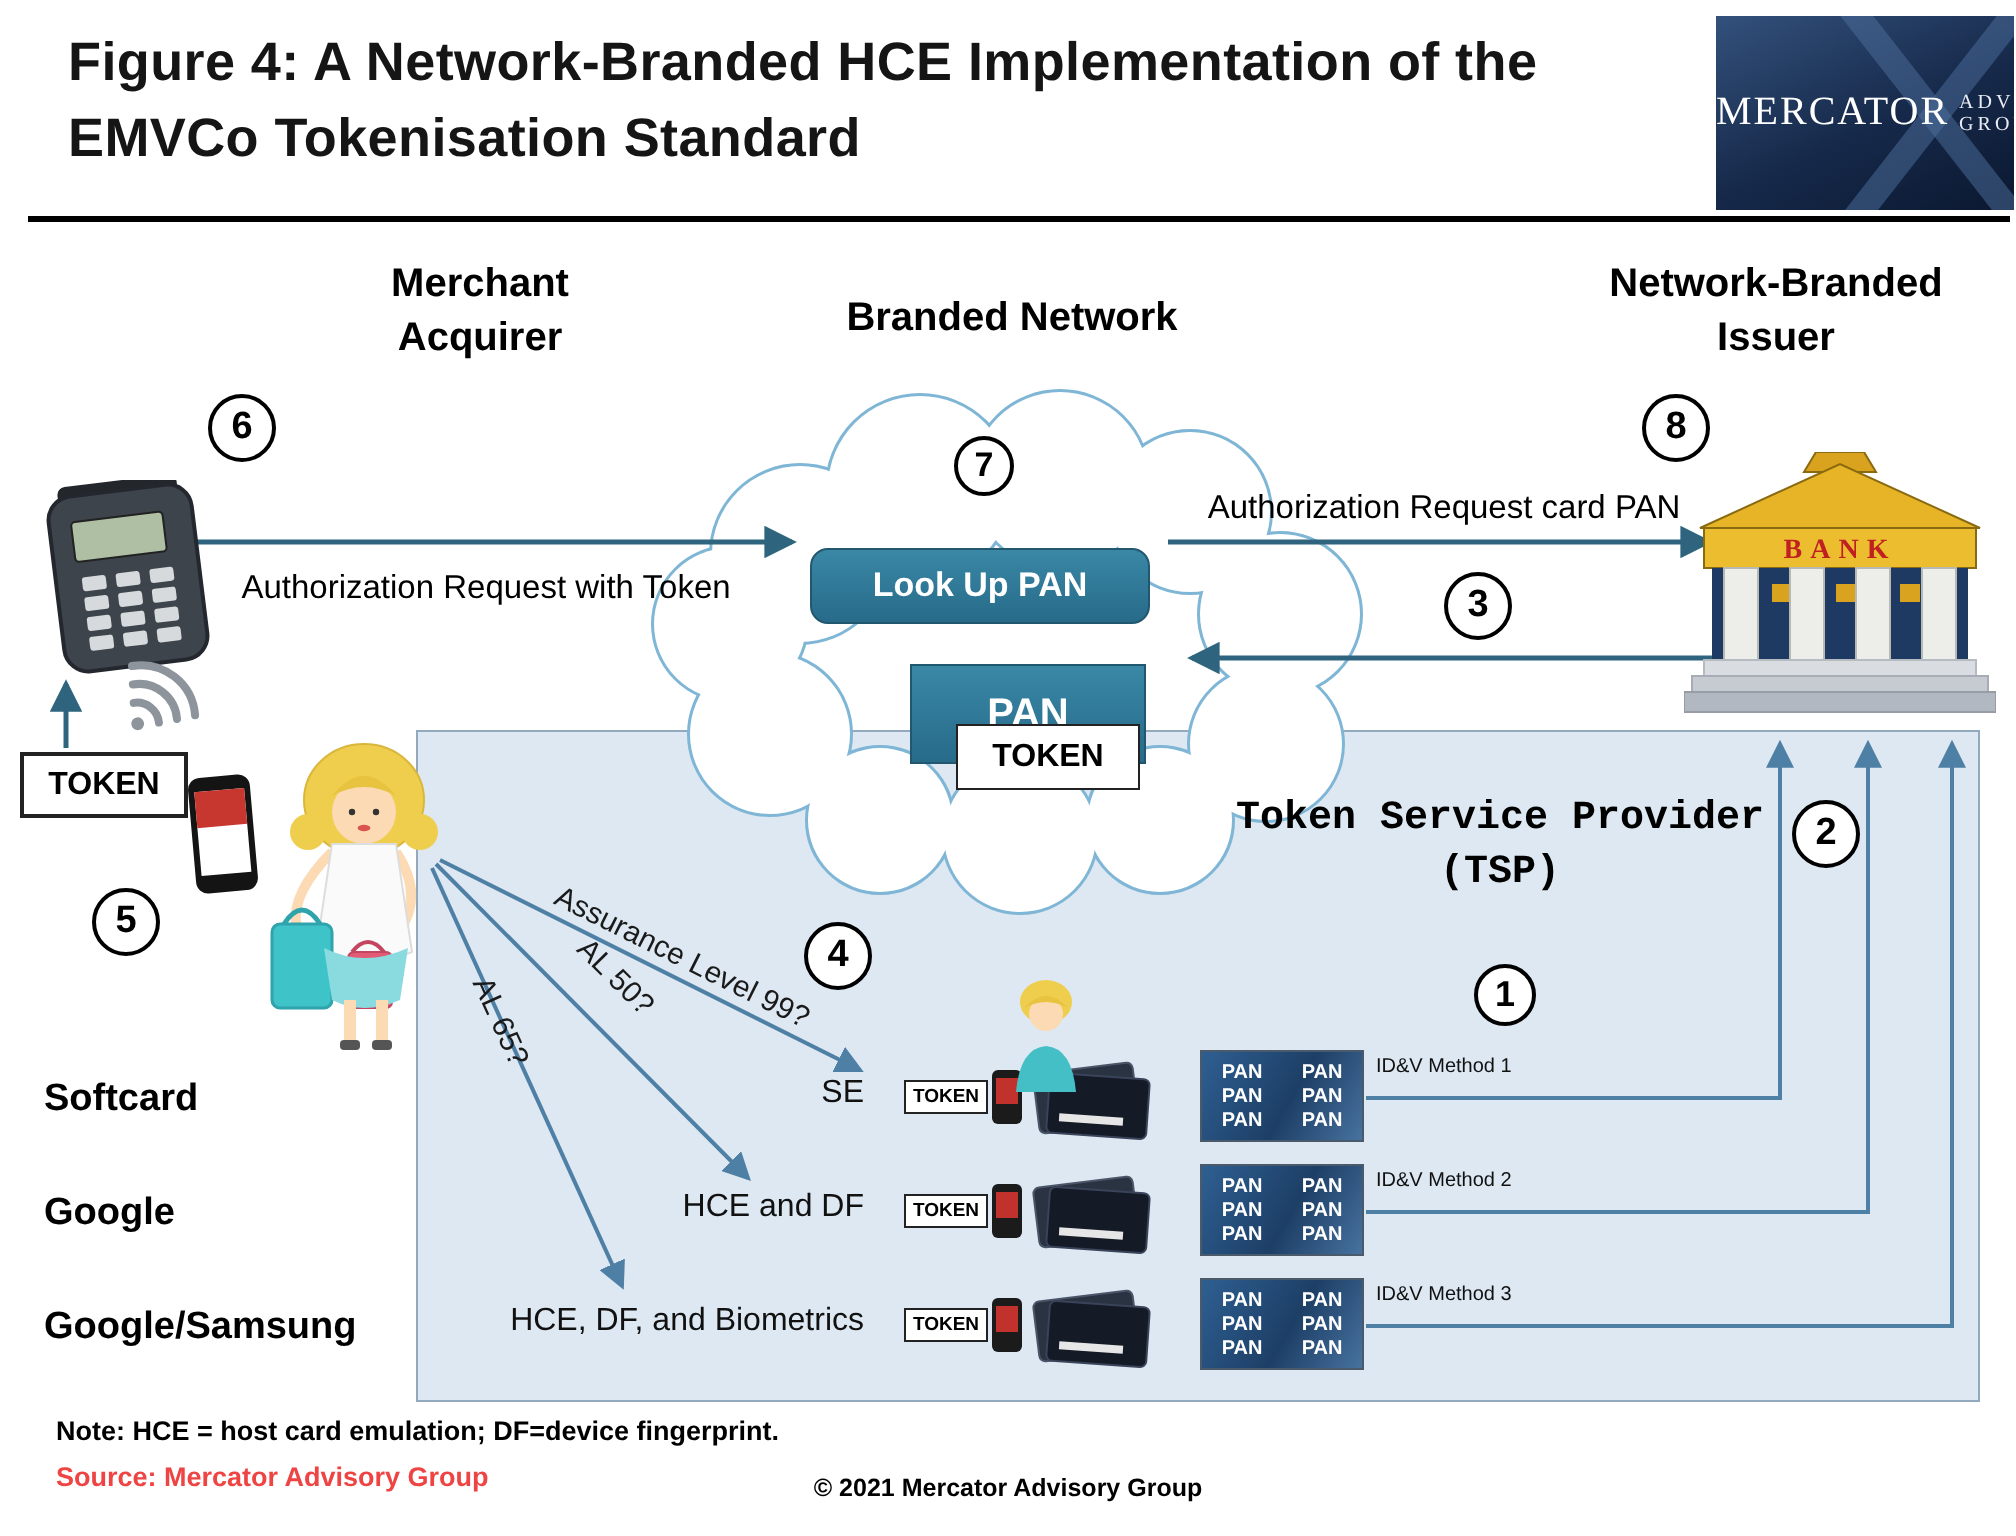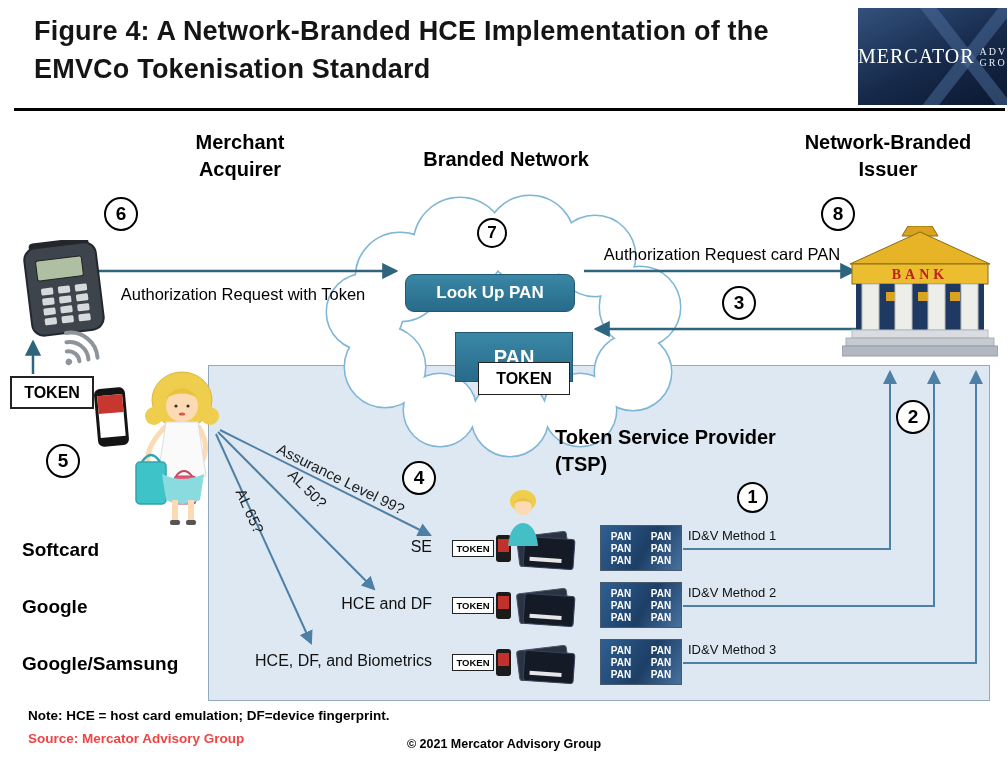--- a/index.html
+++ b/index.html
@@ -37,34 +37,34 @@
   .lookup{left:405px;top:254px;width:170px;height:38px;border-radius:9px;font-size:17px;}
   .panbox{left:455px;top:312px;width:118px;height:50px;font-size:20px;}
   .whitebox{background:#fff;border:2px solid #222;color:#000;font-weight:600;display:flex;align-items:center;justify-content:center;z-index:6;box-sizing:border-box;font-size:16px;}
   .token-cloud{left:478px;top:362px;width:92px;height:33px;border-width:1.5px;}
   .token-left{left:10px;top:376px;width:84px;height:33px;}
 
   .auth-label{font-size:16.5px;color:#000;text-align:center;z-index:6;}
   .al-token{left:86px;top:245px;width:314px;margin-top:40px;}
   .al-pan{left:584px;top:245px;width:276px;}
 
-  .tsp-title{left:555px;top:424px;width:390px;text-align:left;font-weight:700;font-size:20px;line-height:27px;z-index:4;}
+  .tsp-title{left:555px;top:396px;width:390px;text-align:center;font-weight:700;font-size:20px;line-height:27px;z-index:4;font-family:Liberation Mono, monospace;}
 
   .assur{font-size:15px;color:#1a1a1a;z-index:5;transform-origin:0 0;white-space:nowrap;}
   .as1{left:282px;top:440px;transform:rotate(26.5deg);}
   .as2{left:297px;top:466px;transform:rotate(45deg);}
   .as3{left:248px;top:486px;transform:rotate(65.5deg);}
 
   .sec{font-size:16px;color:#111;text-align:right;width:200px;z-index:4;}
   .sec1{left:232px;top:538px;} .sec2{left:232px;top:595px;} .sec3{left:232px;top:652px;}
 
   .wallet{font-weight:700;font-size:19px;color:#000;z-index:4;}
   .w1{left:22px;top:539px;} .w2{left:22px;top:596px;} .w3{left:22px;top:653px;}
 
-  .idv{font-size:13px;color:#111;z-index:4;}
+  .idv{font-size:10px;color:#111;z-index:4;}
   .i1{left:688px;top:528px;} .i2{left:688px;top:585px;} .i3{left:688px;top:642px;}
 
   .rowtok{display:flex;align-items:center;gap:2px;z-index:4;}
   .rt1{left:452px;top:535px;} .rt2{left:452px;top:592px;} .rt3{left:452px;top:649px;}
   .token-tag{width:42px;height:17px;background:#fff;border:1.5px solid #222;font-size:9.5px;font-weight:700;display:flex;align-items:center;justify-content:center;box-sizing:border-box;}
   .mini-phone{width:15px;height:27px;background:#1b1b1b;border-radius:3px;position:relative;}
   .mini-phone::after{content:"";position:absolute;left:2px;top:4px;right:2px;height:13px;background:#c0322b;}
 
   .cards{z-index:4;}
   .cd1{left:514px;top:530px;} .cd2{left:514px;top:587px;} .cd3{left:514px;top:644px;}

